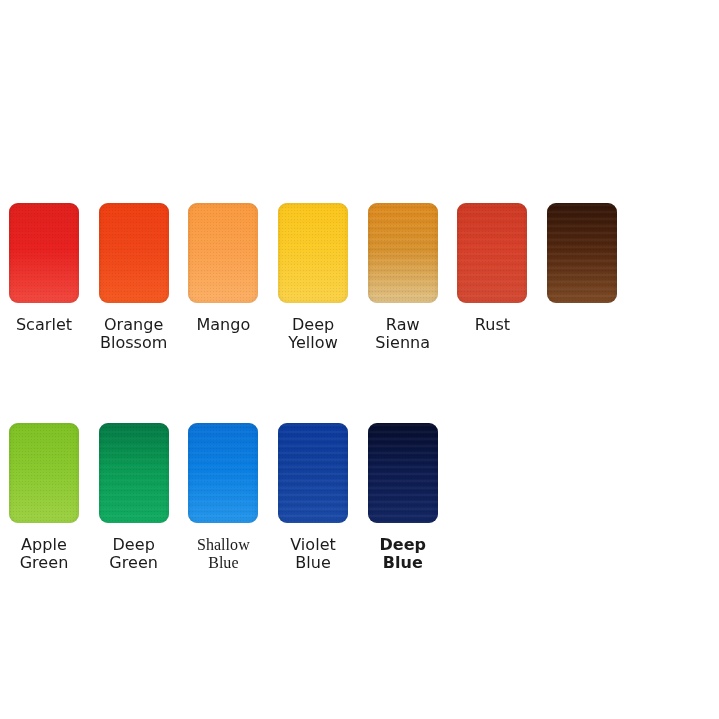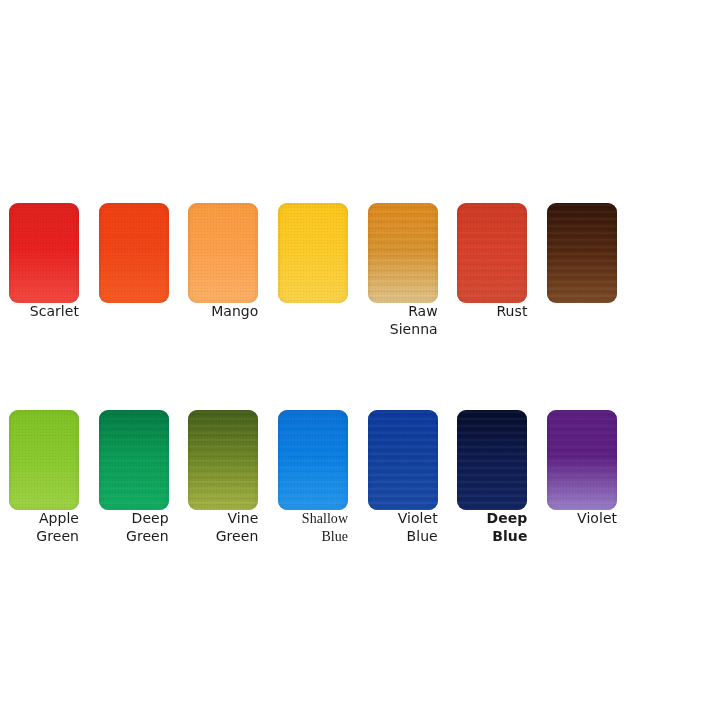--- a/index.html
+++ b/index.html
@@ -85,26 +85,27 @@
 
   
   .chip-edge {
     position: absolute;
     inset: 0;
     box-shadow: inset 0 0 5px rgba(0,0,0,0.10);
     border-radius: 9px;
   }
 
   .swatch-label {
-    font-size: 14px;
+    margin-top: 13px;
+    font-size: 16px;
     line-height: 17.5px;
     color: #1b1b1b;
     letter-spacing: 0.05px;
     white-space: pre-line;
-    text-align: right;
+    text-align: center;
   }
 </style>
 </head>
 <body style="background: rgb(255, 255, 255);">
 
 <div id="palette-sheet">
   <div class="swatch-grid">
 
     <div class="swatch-row row-0">
       <div class="swatch-cell">
@@ -118,39 +119,43 @@
       </div>
 
 
       <div class="swatch-cell">
         <div class="swatch-chip">
           <div class="chip-base" style="background: linear-gradient(rgb(239, 63, 18) 0%, rgb(240, 69, 23) 46%, rgb(246, 90, 34) 100%);"></div>
           <div class="chip-streaks" style="opacity: 0.16;"></div>
           <div class="chip-grain"></div>
           <div class="chip-edge"></div>
         </div>
+        <div class="swatch-label" style="color: rgb(27, 27, 27);">Orange
+Blossom</div>
       </div>
 
       <div class="swatch-cell">
         <div class="swatch-chip">
           <div class="chip-base" style="background: linear-gradient(rgb(250, 154, 63) 0%, rgb(251, 160, 75) 46%, rgb(252, 176, 101) 100%);"></div>
           <div class="chip-streaks" style="opacity: 0.16;"></div>
           <div class="chip-grain"></div>
           <div class="chip-edge"></div>
         </div>
         <div class="swatch-label" style="color: rgb(27, 27, 27);">Mango</div>
       </div>
 
       <div class="swatch-cell">
         <div class="swatch-chip">
           <div class="chip-base" style="background: linear-gradient(rgb(251, 198, 28) 0%, rgb(251, 203, 40) 46%, rgb(251, 211, 73) 100%);"></div>
           <div class="chip-streaks" style="opacity: 0.16;"></div>
           <div class="chip-grain"></div>
           <div class="chip-edge"></div>
         </div>
+        <div class="swatch-label" style="color: rgb(27, 27, 27);">Deep
+Yellow</div>
       </div>
 
       <div class="swatch-cell">
         <div class="swatch-chip">
           <div class="chip-base" style="background: linear-gradient(rgb(224, 139, 30) 0%, rgb(217, 147, 46) 46%, rgb(226, 196, 136) 100%);"></div>
           <div class="chip-streaks" style="opacity: 0.62;"></div>
           <div class="chip-grain"></div>
           <div class="chip-edge"></div>
         </div>
         <div class="swatch-label" style="color: rgb(27, 27, 27);">Raw
@@ -192,29 +197,20 @@
       <div class="swatch-cell">
         <div class="swatch-chip">
           <div class="chip-base" style="background: linear-gradient(rgb(4, 122, 69) 0%, rgb(10, 156, 85) 46%, rgb(18, 173, 98) 100%);"></div>
           <div class="chip-streaks" style="opacity: 0.38;"></div>
           <div class="chip-grain"></div>
           <div class="chip-edge"></div>
         </div>
         <div class="swatch-label" style="color: rgb(27, 27, 27);">Deep Green</div>
       </div>
 
-      <div class="swatch-cell">
-        <div class="swatch-chip">
-          <div class="chip-base" style="background: linear-gradient(rgb(68, 96, 26) 0%, rgb(109, 133, 37) 46%, rgb(165, 181, 67) 100%);"></div>
-          <div class="chip-streaks" style="opacity: 0.62;"></div>
-          <div class="chip-grain"></div>
-          <div class="chip-edge"></div>
-        </div>
-        <div class="swatch-label" style="color: rgb(27, 27, 27);">Vine Green</div>
-      </div>
 
       <div class="swatch-cell">
         <div class="swatch-chip">
           <div class="chip-base" style="background: linear-gradient(rgb(10, 114, 216) 0%, rgb(10, 128, 228) 46%, rgb(37, 151, 236) 100%);"></div>
           <div class="chip-streaks" style="opacity: 0.38;"></div>
           <div class="chip-grain"></div>
           <div class="chip-edge"></div>
         </div>
         <div class="swatch-label" style="color: rgb(27, 27, 27); font-family: Liberation Serif, serif;">Shallow
 Blue</div>
@@ -233,26 +229,17 @@
       <div class="swatch-cell">
         <div class="swatch-chip">
           <div class="chip-base" style="background: linear-gradient(rgb(6, 13, 44) 0%, rgb(12, 26, 78) 46%, rgb(19, 38, 99) 100%);"></div>
           <div class="chip-streaks" style="opacity: 0.62;"></div>
           <div class="chip-grain"></div>
           <div class="chip-edge"></div>
         </div>
         <div class="swatch-label" style="color: rgb(27, 27, 27); font-weight: bold;">Deep Blue</div>
       </div>
 
-      <div class="swatch-cell">
-        <div class="swatch-chip">
-          <div class="chip-base" style="background: linear-gradient(rgb(91, 31, 128) 0%, rgb(94, 32, 131) 46%, rgb(155, 128, 201) 100%);"></div>
-          <div class="chip-streaks" style="opacity: 0.38;"></div>
-          <div class="chip-grain"></div>
-          <div class="chip-edge"></div>
-        </div>
-        <div class="swatch-label" style="color: rgb(27, 27, 27);">Violet</div>
-      </div>
 
     </div>
 
   </div>
 </div>
 
 </body></html>

